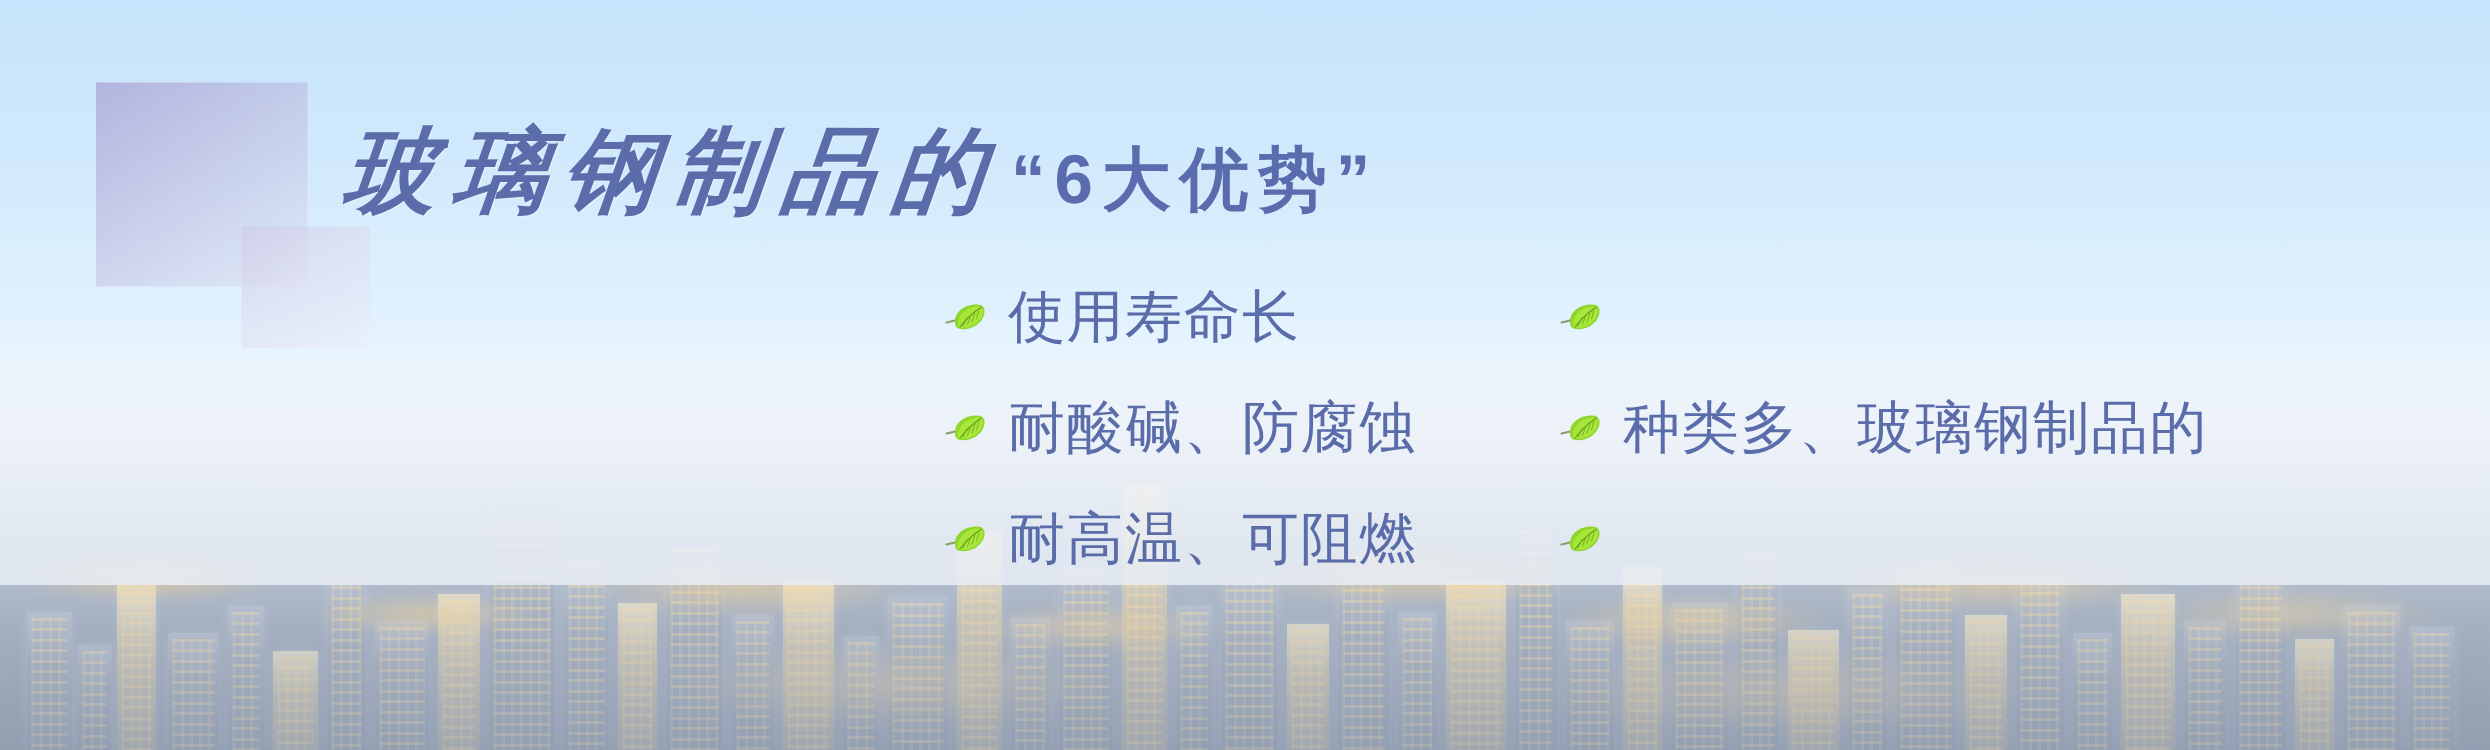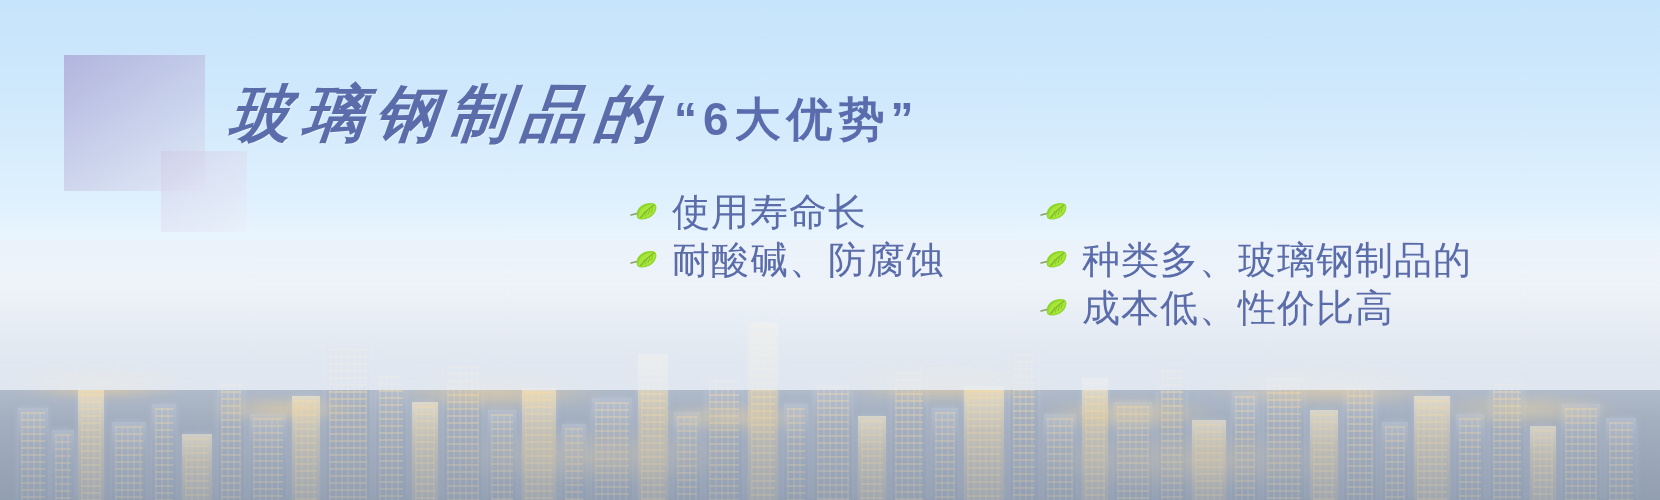--- a/index.html
+++ b/index.html
@@ -151,21 +151,21 @@
 
   
   .features {
     position: absolute;
     left: 628px;
     top: 188px;
     width: 830px;
     display: flex;
     gap: 54px;
   }
-  .feature-col { display: flex; flex-direction: column; }
+  .feature-col { display: flex; flex-direction: column; gap: 26px; }
   .feature-col.col-left  { width: 360px; }
   .feature-col.col-right { width: 420px; }
 
   .feature-item {
     display: flex;
     align-items: center;
     gap: 14px;
     height: 48px;
   }
   .leaf-icon {
@@ -271,20 +271,30 @@
         <svg class="leaf-icon" viewBox="0 0 30 22">
           <path d="M3 14 C8 13 12 12 17 10" stroke="#8aa06a" stroke-width="1.4" fill="none" stroke-linecap="round"></path>
           <path d="M9 16 C7 8 14 2 23 2 C28 2 29 5 28 9 C26 16 17 20 11 18 C10 17.6 9.3 17 9 16 Z" fill="#8ed62a"></path>
           <path d="M10.5 16.6 C10 10 15.5 4 23.5 3.4 C27 3.2 27.8 5.4 27 8.6 C25.4 14.4 17.6 18.6 11.6 17.4 Z" fill="#a8e63c"></path>
           <path d="M12 17 C16 12 21 7 26 4" stroke="#5f9c17" stroke-width="0.8" fill="none" stroke-linecap="round"></path>
           <path d="M14 16.4 L16.5 10.8 M17 15.2 L19.2 9.2 M20 13.6 L22 7.6 M23 11.6 L24.6 6.2" stroke="#6fae1d" stroke-width="0.6" fill="none" stroke-linecap="round"></path>
         </svg>
         <span class="feature-label">耐酸碱、防腐蚀</span>
       </div>
 
+      <div class="feature-item">
+        <svg class="leaf-icon" viewBox="0 0 30 22">
+          <path d="M3 14 C8 13 12 12 17 10" stroke="#8aa06a" stroke-width="1.4" fill="none" stroke-linecap="round"></path>
+          <path d="M9 16 C7 8 14 2 23 2 C28 2 29 5 28 9 C26 16 17 20 11 18 C10 17.6 9.3 17 9 16 Z" fill="#8ed62a"></path>
+          <path d="M10.5 16.6 C10 10 15.5 4 23.5 3.4 C27 3.2 27.8 5.4 27 8.6 C25.4 14.4 17.6 18.6 11.6 17.4 Z" fill="#a8e63c"></path>
+          <path d="M12 17 C16 12 21 7 26 4" stroke="#5f9c17" stroke-width="0.8" fill="none" stroke-linecap="round"></path>
+          <path d="M14 16.4 L16.5 10.8 M17 15.2 L19.2 9.2 M20 13.6 L22 7.6 M23 11.6 L24.6 6.2" stroke="#6fae1d" stroke-width="0.6" fill="none" stroke-linecap="round"></path>
+        </svg>
+        <span class="feature-label">耐高温、可阻燃</span>
+      </div>
 
     </div>
 
     <div class="feature-col col-right">
 
       <div class="feature-item">
         <svg class="leaf-icon" viewBox="0 0 30 22">
           <path d="M3 14 C8 13 12 12 17 10" stroke="#8aa06a" stroke-width="1.4" fill="none" stroke-linecap="round"></path>
           <path d="M9 16 C7 8 14 2 23 2 C28 2 29 5 28 9 C26 16 17 20 11 18 C10 17.6 9.3 17 9 16 Z" fill="#8ed62a"></path>
           <path d="M10.5 16.6 C10 10 15.5 4 23.5 3.4 C27 3.2 27.8 5.4 27 8.6 C25.4 14.4 17.6 18.6 11.6 17.4 Z" fill="#a8e63c"></path>
@@ -305,20 +315,19 @@
       </div>
 
       <div class="feature-item">
         <svg class="leaf-icon" viewBox="0 0 30 22">
           <path d="M3 14 C8 13 12 12 17 10" stroke="#8aa06a" stroke-width="1.4" fill="none" stroke-linecap="round"></path>
           <path d="M9 16 C7 8 14 2 23 2 C28 2 29 5 28 9 C26 16 17 20 11 18 C10 17.6 9.3 17 9 16 Z" fill="#8ed62a"></path>
           <path d="M10.5 16.6 C10 10 15.5 4 23.5 3.4 C27 3.2 27.8 5.4 27 8.6 C25.4 14.4 17.6 18.6 11.6 17.4 Z" fill="#a8e63c"></path>
           <path d="M12 17 C16 12 21 7 26 4" stroke="#5f9c17" stroke-width="0.8" fill="none" stroke-linecap="round"></path>
           <path d="M14 16.4 L16.5 10.8 M17 15.2 L19.2 9.2 M20 13.6 L22 7.6 M23 11.6 L24.6 6.2" stroke="#6fae1d" stroke-width="0.6" fill="none" stroke-linecap="round"></path>
         </svg>
-        <span class="feature-label">成本低、性价比高</span>
       </div>
 
     </div>
 
   </div>
 
 </div>
 
 </body></html>

